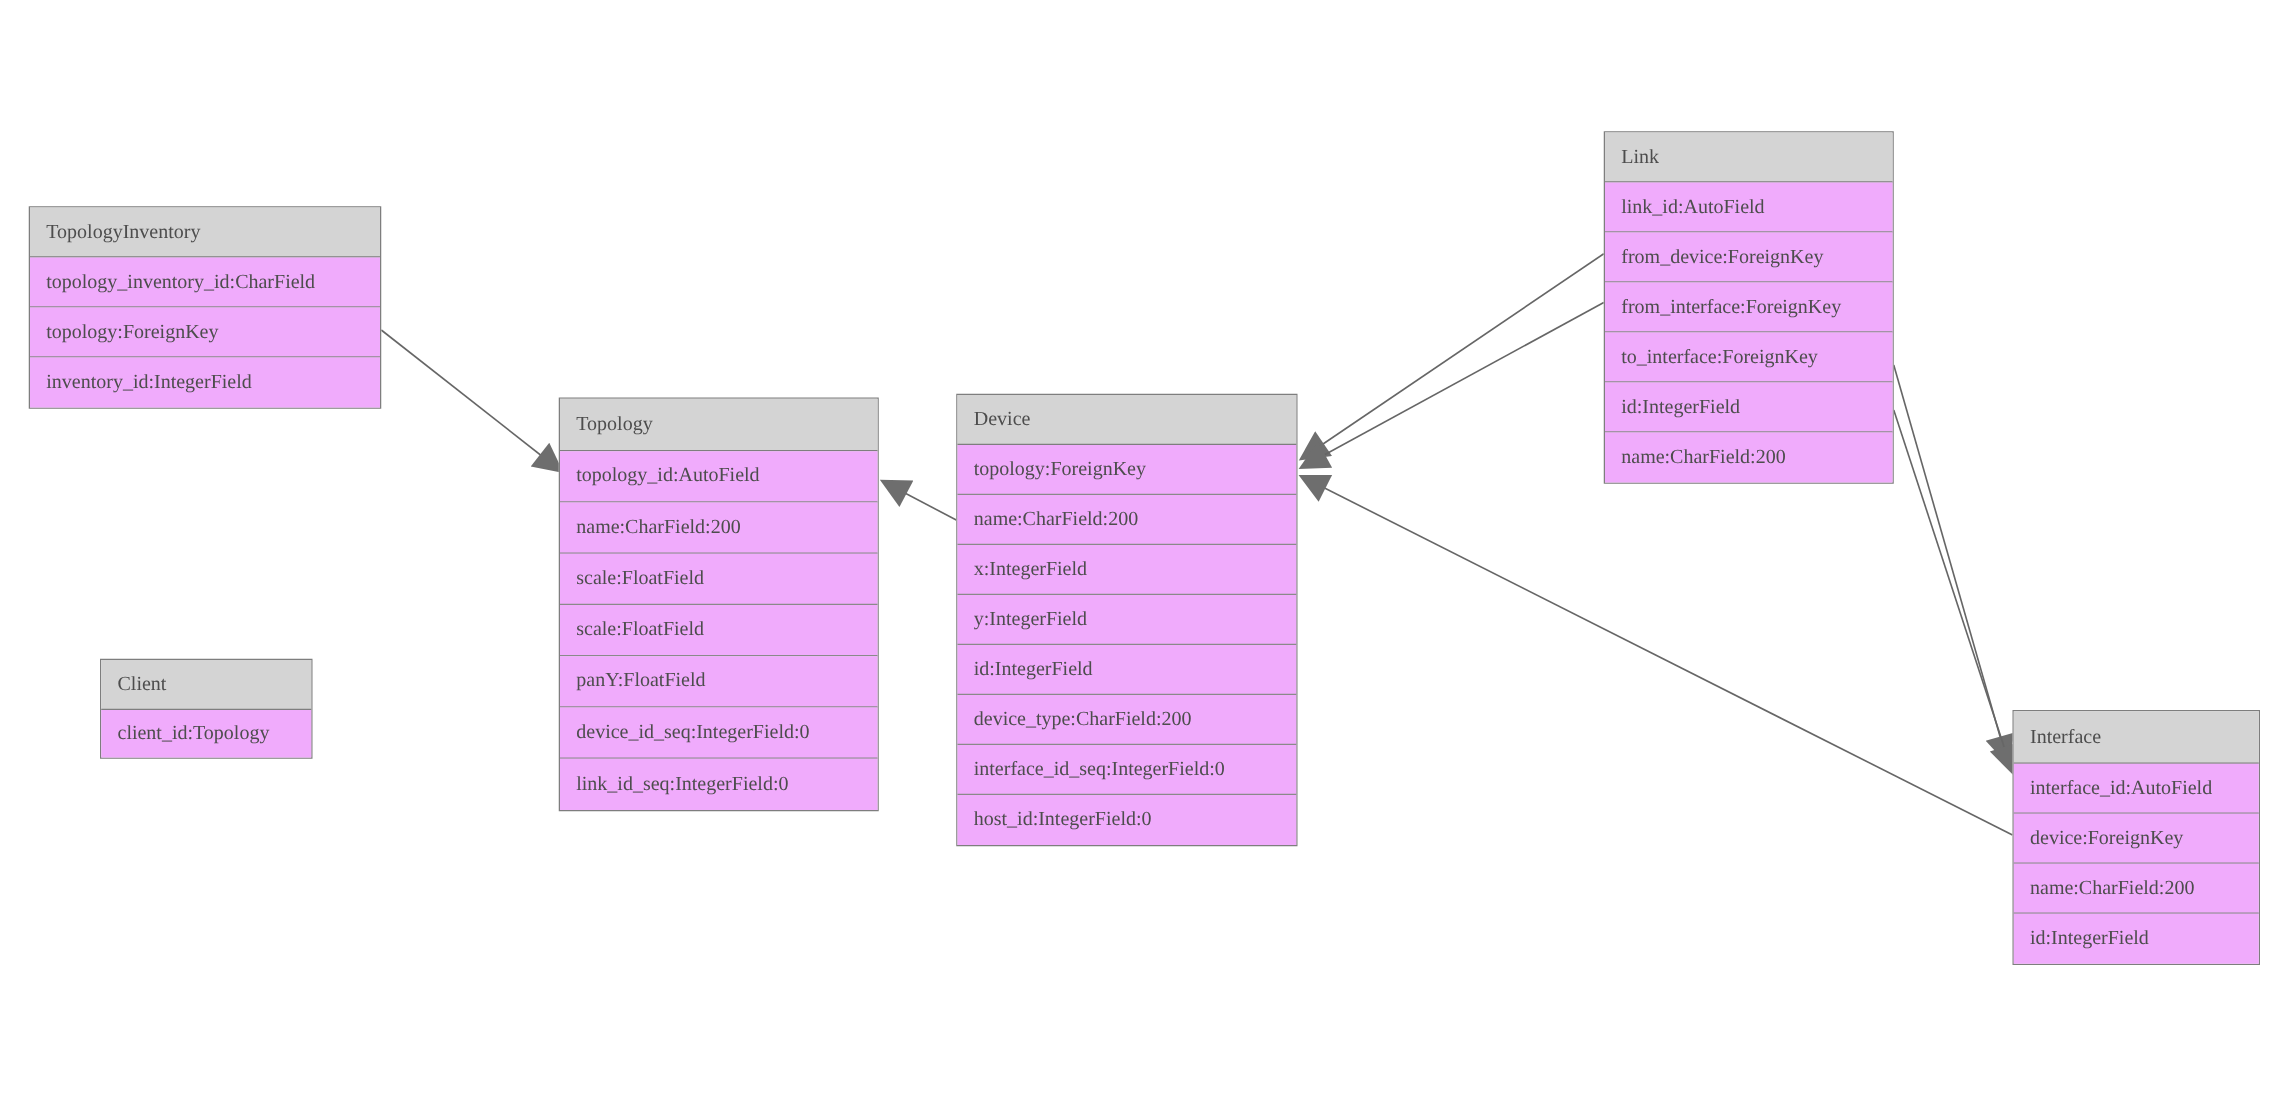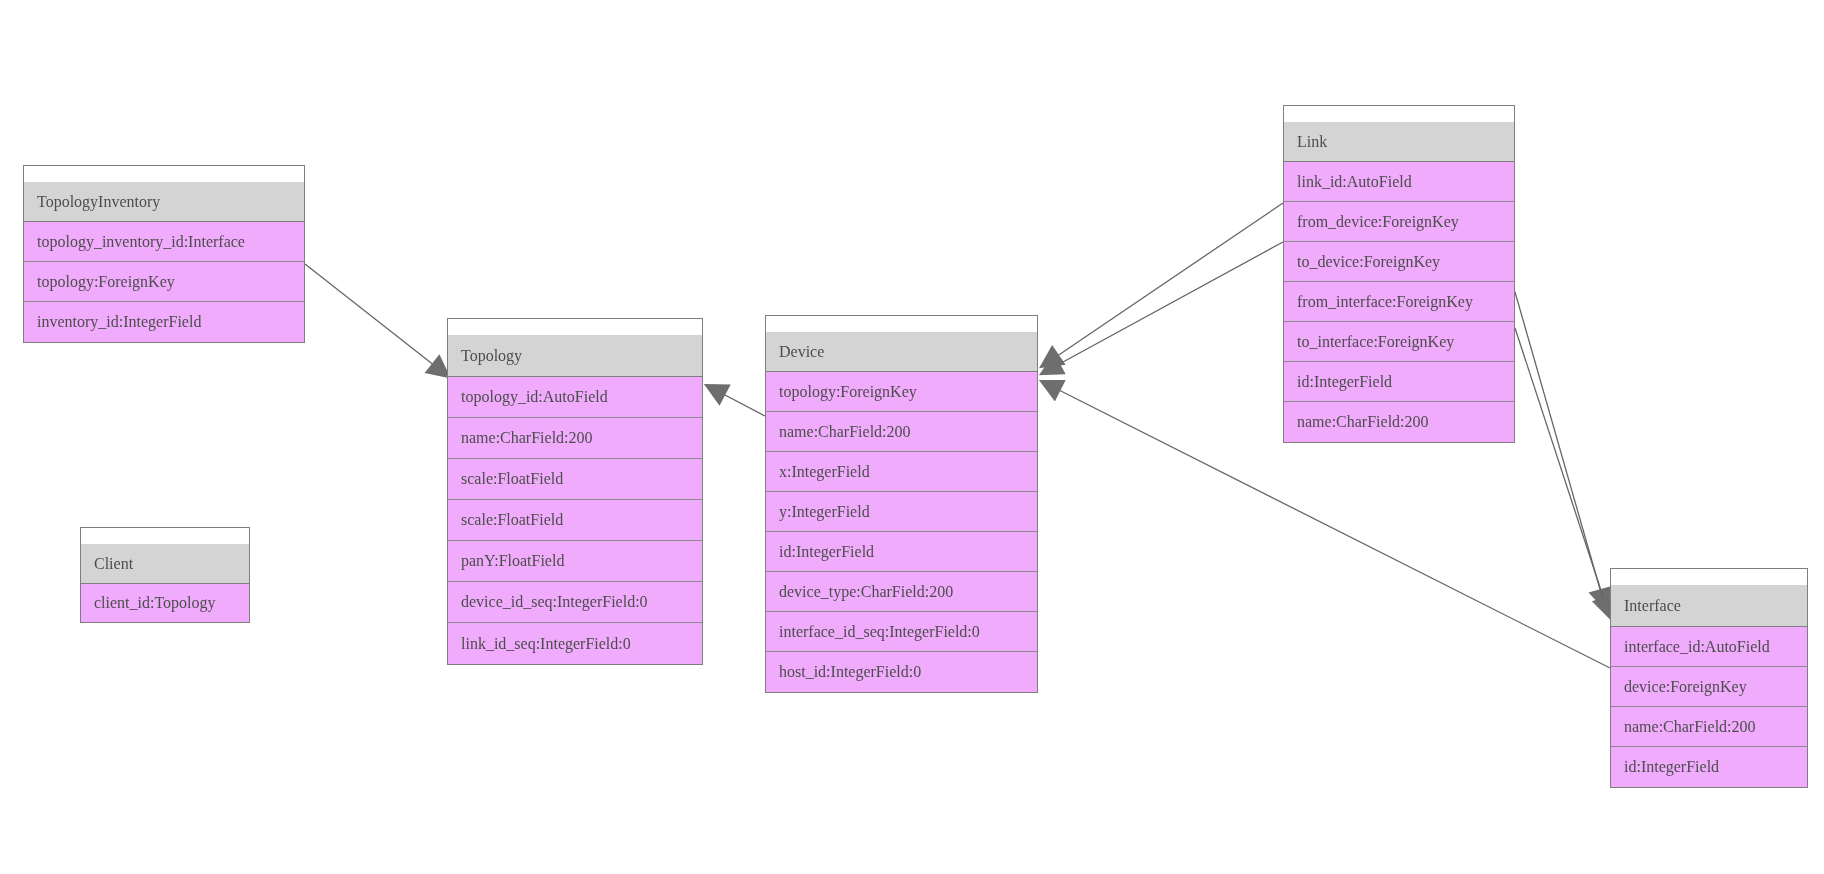--- a/index.html
+++ b/index.html
@@ -32,21 +32,20 @@
   }
   .erd-header {
     background: #d4d4d4;
     border-bottom: 1.5px solid #7e7e7e;
     box-sizing: border-box;
     display: flex;
     align-items: center;
     padding-left: 13px;
     font-size: 16px;
     color: #4d4d4d;
-    margin-top: 16px;
   }
   .erd-row {
     background: #f0abfc;
     border-bottom: 1px solid #8a8a8a;
     box-sizing: border-box;
     display: flex;
     align-items: center;
     padding-left: 13px;
     font-size: 16px;
     color: #4d4d4d;
@@ -72,21 +71,21 @@
         <line x1="1283" y1="203" x2="1041" y2="367" stroke="#666666" stroke-width="1.3" marker-end="url(#arrowhead)"></line>
         <line x1="1283" y1="242" x2="1041" y2="374" stroke="#666666" stroke-width="1.3" marker-end="url(#arrowhead)"></line>
         <line x1="1610" y1="668" x2="1041" y2="381" stroke="#666666" stroke-width="1.3" marker-end="url(#arrowhead)"></line>
         <line x1="1515" y1="292" x2="1606" y2="610" stroke="#666666" stroke-width="1.3" marker-end="url(#arrowhead)"></line>
         <line x1="1515" y1="328" x2="1610" y2="618" stroke="#666666" stroke-width="1.3" marker-end="url(#arrowhead)"></line>
       </g>
   </svg>
   <div id="tables-layer">
       <div class="erd-table" style="left: 23px; top: 165px; width: 282px;">
         <div class="erd-header" style="height: 40px;">TopologyInventory</div>
-        <div class="erd-row" style="height: 40px;">topology_inventory_id:Interface</div>
+        <div class="erd-row" style="height: 40px;">topology_inventory_id:CharField</div>
         <div class="erd-row" style="height: 40px;">topology:ForeignKey</div>
         <div class="erd-row" style="height: 40px;">inventory_id:IntegerField</div>
       </div>
       <div class="erd-table" style="left: 447px; top: 318px; width: 256px;">
         <div class="erd-header" style="height: 42px;">Topology</div>
         <div class="erd-row" style="height: 41px;">topology_id:AutoField</div>
         <div class="erd-row" style="height: 41px;">name:CharField:200</div>
         <div class="erd-row" style="height: 41px;">scale:FloatField</div>
         <div class="erd-row" style="height: 41px;">scale:FloatField</div>
         <div class="erd-row" style="height: 41px;">panY:FloatField</div>
@@ -105,21 +104,20 @@
         <div class="erd-row" style="height: 40px;">y:IntegerField</div>
         <div class="erd-row" style="height: 40px;">id:IntegerField</div>
         <div class="erd-row" style="height: 40px;">device_type:CharField:200</div>
         <div class="erd-row" style="height: 40px;">interface_id_seq:IntegerField:0</div>
         <div class="erd-row" style="height: 40px;">host_id:IntegerField:0</div>
       </div>
       <div class="erd-table" style="left: 1283px; top: 105px; width: 232px;">
         <div class="erd-header" style="height: 40px;">Link</div>
         <div class="erd-row" style="height: 40px;">link_id:AutoField</div>
         <div class="erd-row" style="height: 40px;">from_device:ForeignKey</div>
-        <div class="erd-row" style="height: 40px;">to_device:ForeignKey</div>
         <div class="erd-row" style="height: 40px;">from_interface:ForeignKey</div>
         <div class="erd-row" style="height: 40px;">to_interface:ForeignKey</div>
         <div class="erd-row" style="height: 40px;">id:IntegerField</div>
         <div class="erd-row" style="height: 40px;">name:CharField:200</div>
       </div>
       <div class="erd-table" style="left: 1610px; top: 568px; width: 198px;">
         <div class="erd-header" style="height: 42px;">Interface</div>
         <div class="erd-row" style="height: 40px;">interface_id:AutoField</div>
         <div class="erd-row" style="height: 40px;">device:ForeignKey</div>
         <div class="erd-row" style="height: 40px;">name:CharField:200</div>

